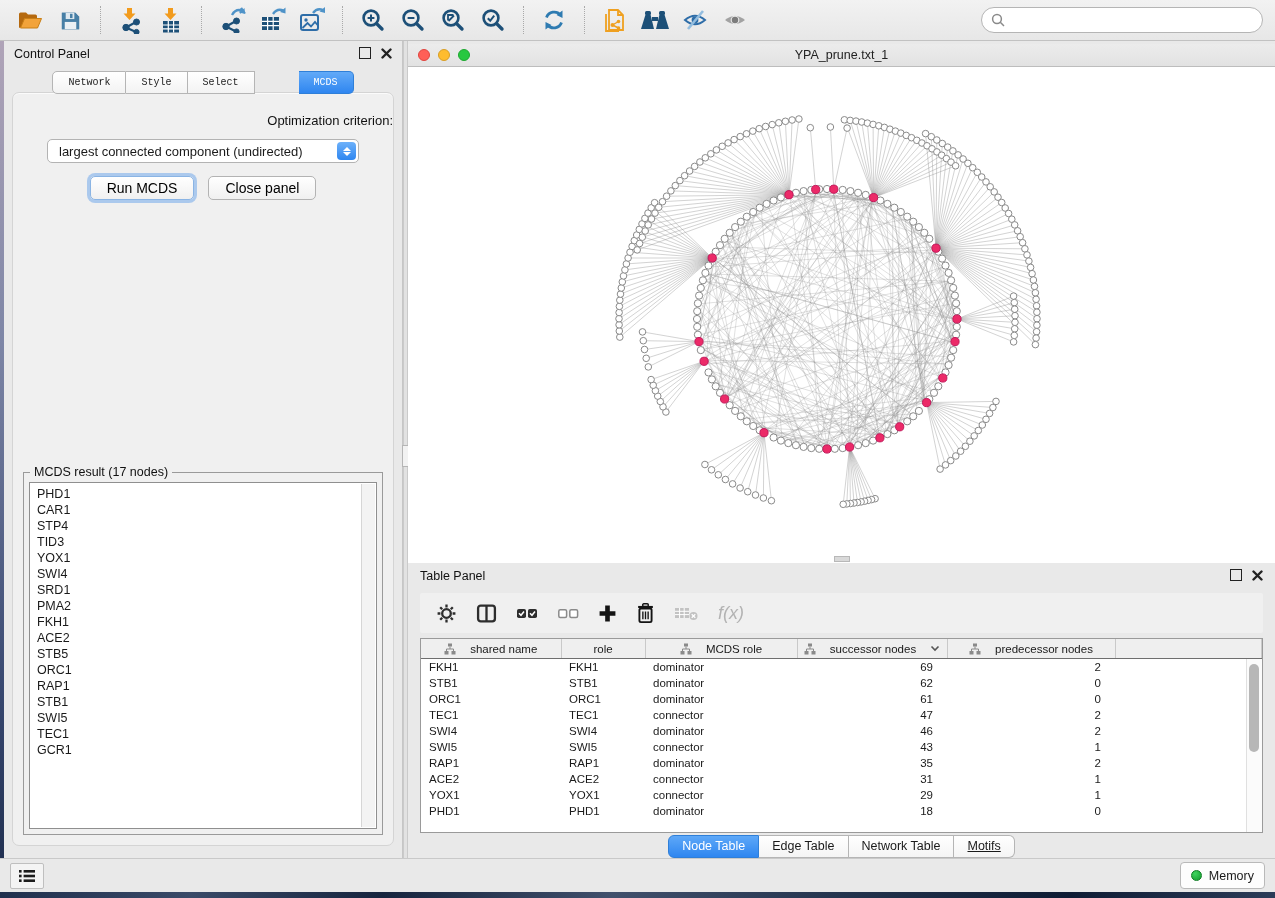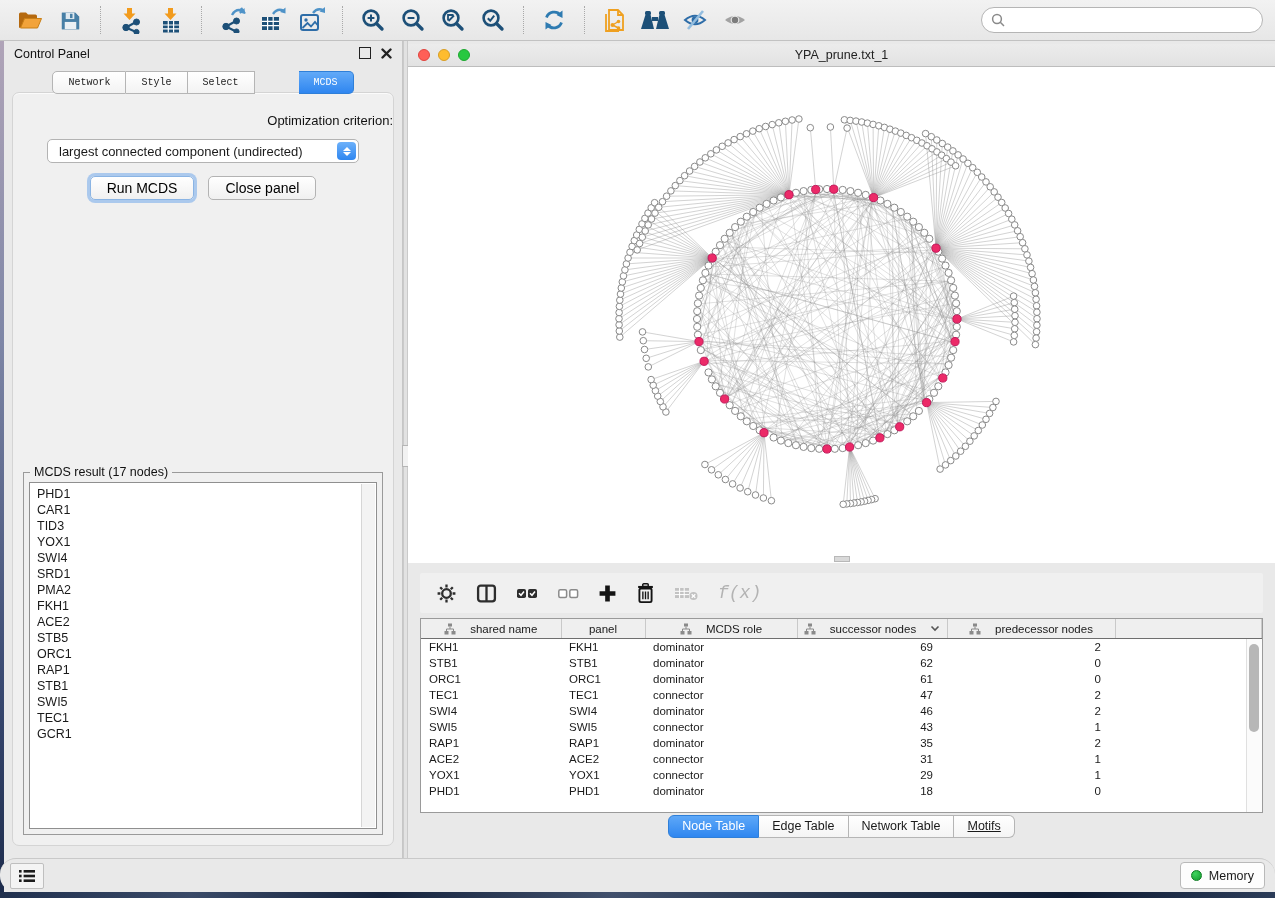--- a/index.html
+++ b/index.html
@@ -70,40 +70,40 @@
   .net-canvas{position:relative;height:496px;background:#fff;border-bottom:1px solid #c9c9c9;}
   .h-handle{position:absolute;bottom:1px;left:50%;margin-left:-8px;width:16px;height:6px;
     background:#d9d9d9;border:1px solid #b8b8b8;box-sizing:border-box;}
   
   #table-panel{position:absolute;left:0;right:0;top:522px;bottom:0;background:#e9e9e9;
     padding:6px 12px 0 12px;box-sizing:border-box;}
   .tp-titlerow{position:relative;height:20px;}
   .tp-toolbar{margin-top:4px;height:40px;background:#f0f0f0;border-radius:2px;
     display:flex;align-items:center;gap:19px;padding-left:16px;}
   .tpi{display:flex;align-items:center;justify-content:center;}
-  .fx{font-family:Liberation Mono, monospace;font-style:italic;font-size:18px;color:#b3b3b3;}
+  .fx{font-family:Liberation Sans, sans-serif;font-style:italic;font-size:18px;color:#b3b3b3;}
   .tbl-wrap{margin-top:5px;height:193px;background:#fff;border:1px solid #9a9a9a;
     position:relative;overflow:hidden;}
   table{border-collapse:collapse;width:100%;font-size:11.5px;table-layout:fixed;}
   thead th{height:19px;background:#efefef;font-weight:normal;border-right:1px solid #c9c9c9;
     border-bottom:1px solid #6e6e6e;padding:0;white-space:nowrap;overflow:hidden;}
   th .thc{display:flex;align-items:center;justify-content:center;gap:14px;padding:0 4px;}
   tbody td{height:16px;padding:0 8px;white-space:nowrap;overflow:hidden;color:#1b1b1b;}
   td.num{text-align:right;padding-right:14px;}
   .tbl-scroll{position:absolute;top:20px;right:0;bottom:0;width:15px;background:#fbfbfb;border-left:1px solid #e0e0e0;}
   .tbl-scroll .thumb{position:absolute;top:5px;left:2px;width:10px;height:88px;background:#b7b7b7;border-radius:5px;}
   .tp-tabs{height:27px;display:flex;justify-content:center;align-items:center;}
   .ttab{height:21px;line-height:21px;padding:0 13px;background:linear-gradient(#fff,#f4f4f4);
     border:1px solid #b5b5b5;border-left:none;font-size:12.5px;}
   .ttab.first{border-left:1px solid #b5b5b5;border-radius:6px 0 0 6px;}
   .ttab.last{border-radius:0 6px 6px 0;text-decoration:underline;}
   .ttab.active{background:linear-gradient(#5ea8f8,#2e86f0);color:#fff;border-color:#2f7fd8;}
   
   #status-bar{position:absolute;left:0;right:0;bottom:6px;height:34px;background:#e9e9e9;
-    border-top:1px solid #c9c9c9;display:flex;align-items:center;padding:0 10px;box-sizing:border-box;border-radius:16px;}
+    border-top:1px solid #c9c9c9;display:flex;align-items:center;padding:0 10px;box-sizing:border-box;}
   .list-btn{width:32px;height:24px;border:1px solid #bfbfbf;background:#f4f4f4;border-radius:2px;
     display:flex;align-items:center;justify-content:center;}
   .mem-btn{margin-left:auto;display:flex;align-items:center;gap:7px;border:1px solid #b9b9b9;
     background:#fdfdfd;border-radius:4px;height:25px;padding:0 10px;font-size:12.5px;}
   .mem-dot{width:11px;height:11px;border-radius:50%;background:radial-gradient(circle at 35% 30%,#3fd45f,#149a2e);border:1px solid #0f7d24;box-sizing:border-box;}
 </style>
 </head>
 <body>
 
 <div id="toolbar">
@@ -288,20 +288,21 @@
     <div class="btn-row">
       <button class="mac run">Run MCDS</button>
       <button class="mac">Close panel</button>
     </div>
     <fieldset class="mcds-fieldset">
       <legend>MCDS result (17 nodes)</legend>
       <div class="mcds-list" id="mcds-list">
         <div class="mcds-scroll"></div>
       <div>PHD1</div>
           <div>CAR1</div>
+          <div>STP4</div>
           <div>TID3</div>
           <div>YOX1</div>
           <div>SWI4</div>
           <div>SRD1</div>
           <div>PMA2</div>
           <div>FKH1</div>
           <div>ACE2</div>
           <div>STB5</div>
           <div>ORC1</div>
           <div>RAP1</div>
@@ -1067,20 +1068,29 @@
             <circle cx="316.6" cy="332.0" r="4.1" fill="#EC2A68" stroke="#C2185B" stroke-width="1"></circle>
             <circle cx="296.1" cy="294.3" r="4.1" fill="#EC2A68" stroke="#C2185B" stroke-width="1"></circle>
             <circle cx="291.0" cy="274.6" r="4.1" fill="#EC2A68" stroke="#C2185B" stroke-width="1"></circle>
           </g>
         </svg>
       <div class="h-handle"></div>
     </div>
   </div>
 
   <div id="table-panel">
+    <div class="tp-titlerow">
+      <span class="panel-title" style="left:0;top:0;">Table Panel</span>
+      <span class="panel-icons" style="right:0;top:0;">
+        <span class="float-ico"></span>
+        <svg width="11" height="11" viewBox="0 0 11 11">
+            <path d="M1.5 1.5 L9.5 9.5 M9.5 1.5 L1.5 9.5" stroke="#222" stroke-width="2.4" stroke-linecap="round"></path>
+          </svg>
+      </span>
+    </div>
     <div class="tp-toolbar">
       <span class="tpi">
           <svg width="21" height="21" viewBox="0 0 20 20">
             <g stroke="#2d2d2d" stroke-width="2.2" fill="none">
               <circle cx="10" cy="10" r="4.1"></circle>
               <path d="M10 1.5 V4.2 M10 15.8 V18.5 M1.5 10 H4.2 M15.8 10 H18.5 M4 4 L5.9 5.9 M14.1 14.1 L16 16 M16 4 L14.1 5.9 M5.9 14.1 L4 16"></path>
             </g>
           </svg>
         </span>
       <span class="tpi">
@@ -1146,21 +1156,21 @@
                       <rect x="0.5" y="8" width="4" height="3.5"></rect>
                       <rect x="7.5" y="8" width="4" height="3.5"></rect>
                     </g>
                     <path d="M6 3.5 V6 M2.5 8 V6 H9.5 V8" stroke="#8a8a8a" fill="none"></path>
                   </svg>
                   <span>shared name</span>
                 </span>
               </th>
               <th>
                 <span class="thc">
-                  <span>panel</span>
+                  <span>role</span>
                 </span>
               </th>
               <th>
                 <span class="thc">
                   <svg width="12" height="12" viewBox="0 0 12 12">
                     <g fill="#8a8a8a">
                       <rect x="4" y="0.5" width="4" height="3"></rect>
                       <rect x="0.5" y="8" width="4" height="3.5"></rect>
                       <rect x="7.5" y="8" width="4" height="3.5"></rect>
                     </g>

